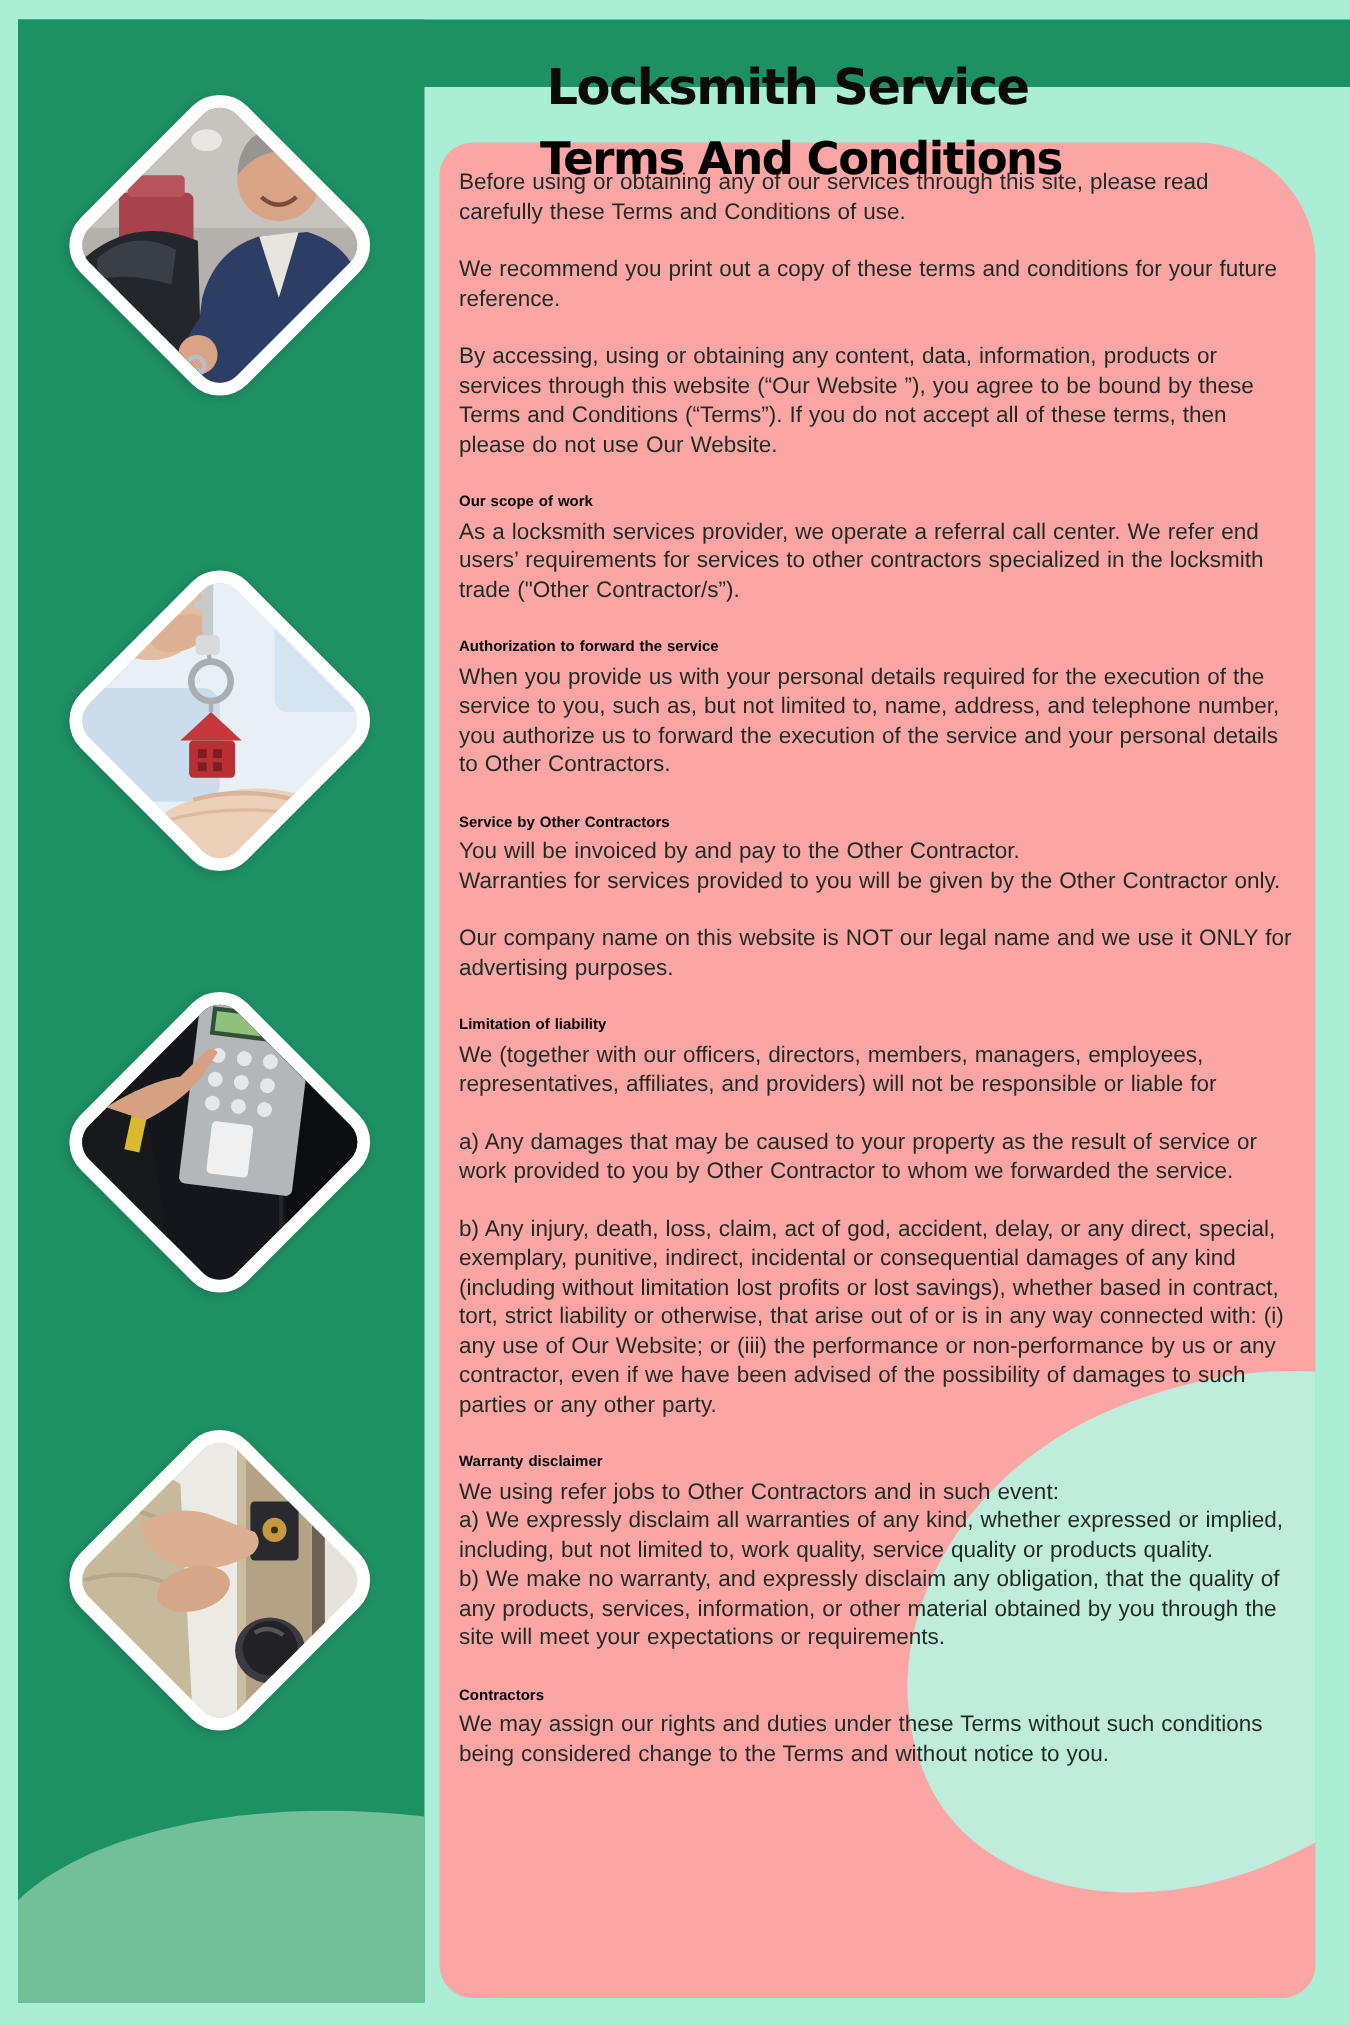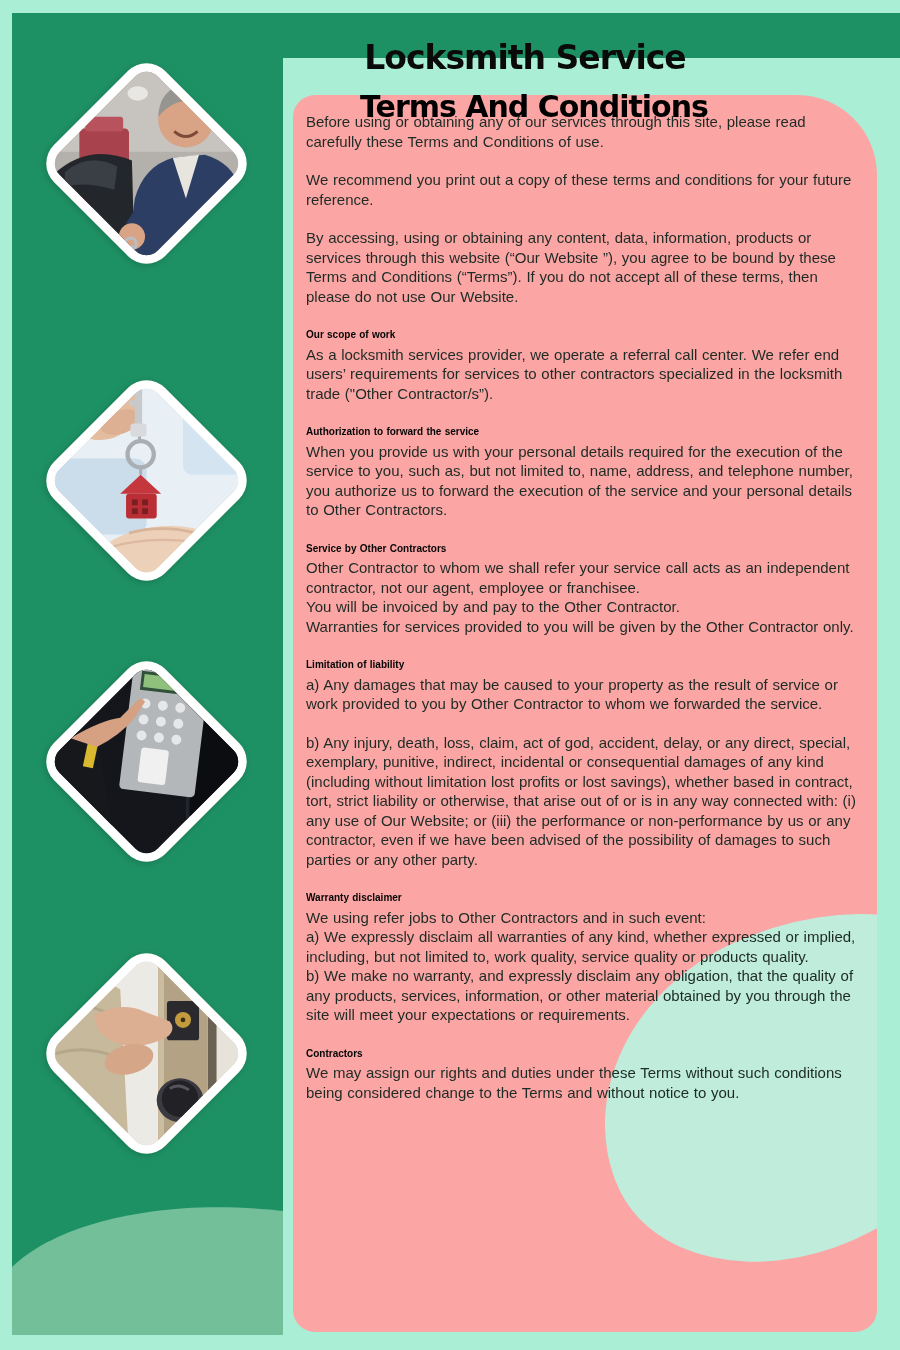--- a/index.html
+++ b/index.html
@@ -162,25 +162,30 @@
         <div class="sec-heading">Our scope of work</div>
         <div class="block">
           <div class="tline">As a locksmith services provider, we operate a referral call center. We refer end users’ requirements for services to other contractors specialized in the locksmith trade ("Other Contractor/s”).</div>
         </div>
         <div class="sec-heading">Authorization to forward the service</div>
         <div class="block">
           <div class="tline">When you provide us with your personal details required for the execution of the service to you, such as, but not limited to, name, address, and telephone number, you authorize us to forward the execution of the service and your personal details to Other Contractors.</div>
         </div>
         <div class="sec-heading">Service by Other Contractors</div>
         <div class="block">
-          <div class="tline">Other Contractor to whom we shall refer your service call acts as an independent contractor, not our agent, employee or franchisee.</div>
           <div class="tline">You will be invoiced by and pay to the Other Contractor.</div>
           <div class="tline">Warranties for services provided to you will be given by the Other Contractor only.</div>
         </div>
+        <div class="block">
+          <div class="tline">Our company name on this website is NOT our legal name and we use it ONLY for advertising purposes.</div>
+        </div>
         <div class="sec-heading">Limitation of liability</div>
+        <div class="block">
+          <div class="tline">We (together with our officers, directors, members, managers, employees, representatives, affiliates, and providers) will not be responsible or liable for</div>
+        </div>
         <div class="block">
           <div class="tline">a) Any damages that may be caused to your property as the result of service or work provided to you by Other Contractor to whom we forwarded the service.</div>
         </div>
         <div class="block">
           <div class="tline">b) Any injury, death, loss, claim, act of god, accident, delay, or any direct, special, exemplary, punitive, indirect, incidental or consequential damages of any kind (including without limitation lost profits or lost savings), whether based in contract, tort, strict liability or otherwise, that arise out of or is in any way connected with: (i) any use of Our Website; or (iii) the performance or non-performance by us or any contractor, even if we have been advised of the possibility of damages to such parties or any other party.</div>
         </div>
         <div class="sec-heading">Warranty disclaimer</div>
         <div class="block">
           <div class="tline">We using refer jobs to Other Contractors and in such event:</div>
           <div class="tline">a) We expressly disclaim all warranties of any kind, whether expressed or implied, including, but not limited to, work quality, service quality or products quality.</div>

